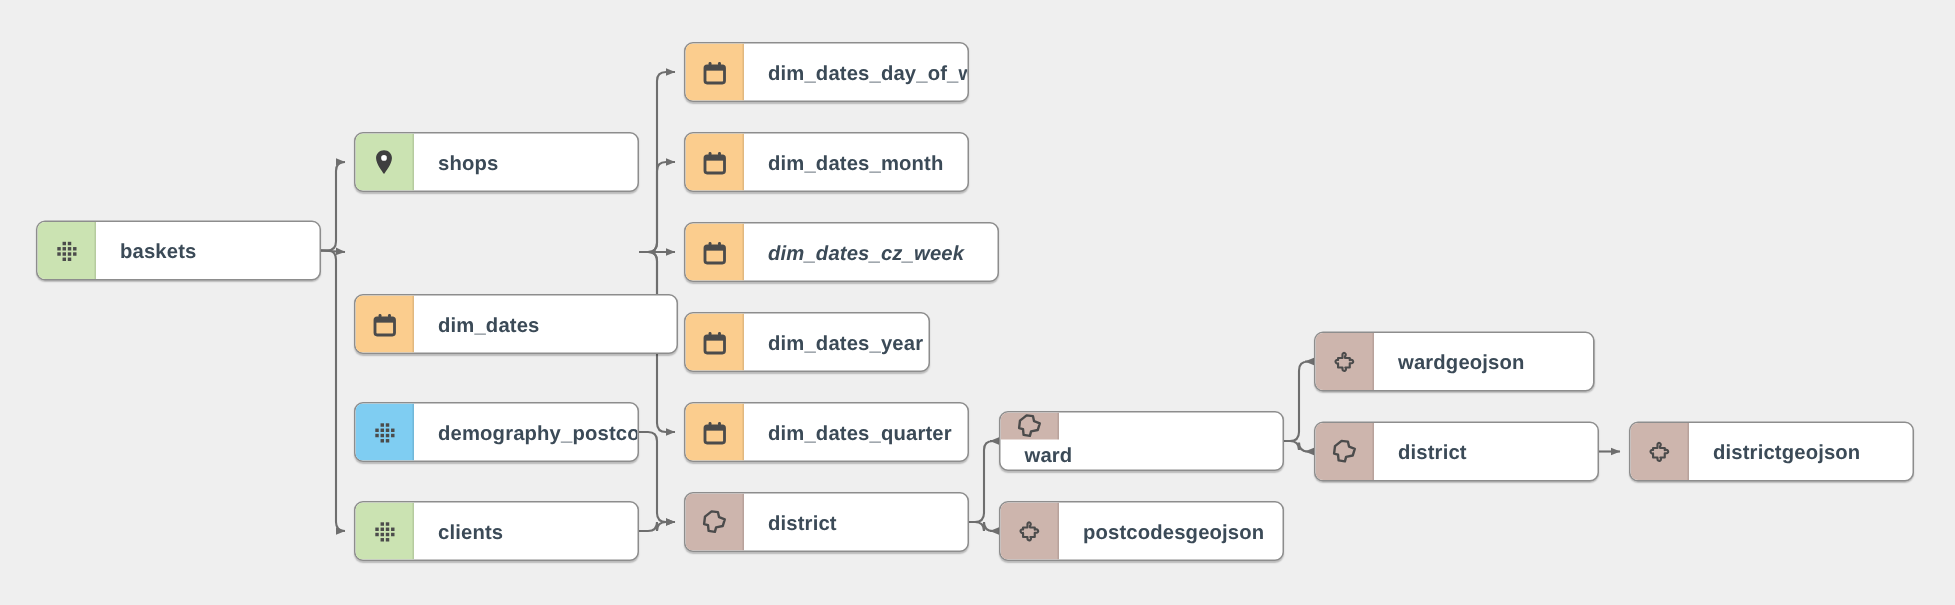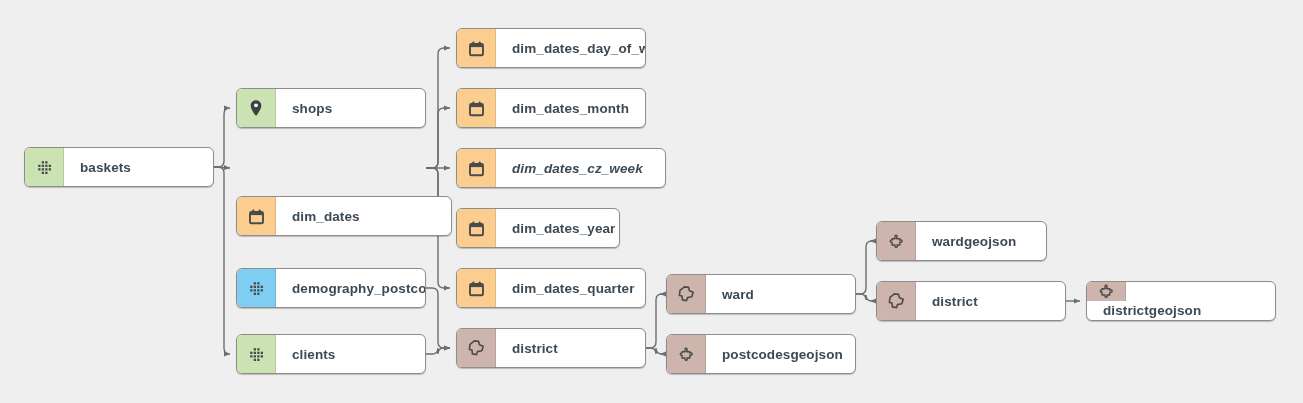--- a/index.html
+++ b/index.html
@@ -222,53 +222,53 @@
         <div class="node-label">dim_dates_quarter</div>
       </div>
       <div class="node" style="left: 456px; top: 328px; width: 190px;">
         <div class="node-icon ic" style="background: rgb(205, 181, 173);">
           <svg width="19" height="18" viewBox="0 0 19 18">
             <path d="M7.4 1.9 L3.0 5.4 L2.4 10.4 L5.0 11.1 L5.4 14.9 L9.6 15.6 L10.4 12.6 L14.8 11.7 L16.2 7.2 L12.4 5.8 L11.6 2.4 Z" fill="none" stroke="#4b4b4b" stroke-width="1.6" stroke-linejoin="round"></path>
           </svg>
         </div>
         <div class="node-label">district</div>
       </div>
-      <div class="node" style="left: 666px; top: 274px; width: 190px;">
+      <div class="node" style="left: 666px; top: 274px; width: 190px; flex-direction: column;">
         <div class="node-icon ic" style="background: rgb(205, 181, 173);">
           <svg width="19" height="18" viewBox="0 0 19 18">
             <path d="M7.4 1.9 L3.0 5.4 L2.4 10.4 L5.0 11.1 L5.4 14.9 L9.6 15.6 L10.4 12.6 L14.8 11.7 L16.2 7.2 L12.4 5.8 L11.6 2.4 Z" fill="none" stroke="#4b4b4b" stroke-width="1.6" stroke-linejoin="round"></path>
           </svg>
         </div>
         <div class="node-label">ward</div>
       </div>
       <div class="node" style="left: 666px; top: 334px; width: 190px;">
         <div class="node-icon ic" style="background: rgb(205, 181, 173);">
           <svg width="19" height="19" viewBox="0 0 19 19">
             <path d="M6.2 2.2 C6.2 1.2 7.1 0.8 7.9 1.2 C8.7 1.6 8.7 2.8 8.0 3.3 L8.0 4.6 L11.3 4.6 L11.3 6.2 C12.0 5.6 13.2 5.8 13.6 6.6 C14.0 7.4 13.4 8.3 12.5 8.3 L11.3 8.3 L11.3 11.3 L8.2 11.3 C8.9 11.9 8.8 13.1 8.0 13.5 C7.2 13.9 6.1 13.3 6.2 12.4 L6.2 11.3 L3.1 11.3 L3.1 8.4 C2.2 8.6 1.3 8.0 1.3 7.1 C1.3 6.2 2.3 5.6 3.1 6.0 L3.1 4.6 L6.2 4.6 Z" fill="none" stroke="#4b4b4b" stroke-width="1.5" stroke-linejoin="round" transform="translate(2.1,2.3) scale(0.95)"></path>
           </svg>
         </div>
         <div class="node-label">postcodesgeojson</div>
       </div>
-      <div class="node" style="left: 876px; top: 221px; width: 171px;">
+      <div class="node" style="left: 876px; top: 221px; width: 187px;">
         <div class="node-icon ic" style="background: rgb(205, 181, 173);">
           <svg width="19" height="19" viewBox="0 0 19 19">
             <path d="M6.2 2.2 C6.2 1.2 7.1 0.8 7.9 1.2 C8.7 1.6 8.7 2.8 8.0 3.3 L8.0 4.6 L11.3 4.6 L11.3 6.2 C12.0 5.6 13.2 5.8 13.6 6.6 C14.0 7.4 13.4 8.3 12.5 8.3 L11.3 8.3 L11.3 11.3 L8.2 11.3 C8.9 11.9 8.8 13.1 8.0 13.5 C7.2 13.9 6.1 13.3 6.2 12.4 L6.2 11.3 L3.1 11.3 L3.1 8.4 C2.2 8.6 1.3 8.0 1.3 7.1 C1.3 6.2 2.3 5.6 3.1 6.0 L3.1 4.6 L6.2 4.6 Z" fill="none" stroke="#4b4b4b" stroke-width="1.5" stroke-linejoin="round" transform="translate(2.1,2.3) scale(0.95)"></path>
           </svg>
         </div>
         <div class="node-label">wardgeojson</div>
       </div>
       <div class="node" style="left: 876px; top: 281px; width: 190px;">
         <div class="node-icon ic" style="background: rgb(205, 181, 173);">
           <svg width="19" height="18" viewBox="0 0 19 18">
             <path d="M7.4 1.9 L3.0 5.4 L2.4 10.4 L5.0 11.1 L5.4 14.9 L9.6 15.6 L10.4 12.6 L14.8 11.7 L16.2 7.2 L12.4 5.8 L11.6 2.4 Z" fill="none" stroke="#4b4b4b" stroke-width="1.6" stroke-linejoin="round"></path>
           </svg>
         </div>
         <div class="node-label">district</div>
       </div>
-      <div class="node" style="left: 1086px; top: 281px; width: 190px; flex-direction: column;">
+      <div class="node" style="left: 1086px; top: 281px; width: 190px;">
         <div class="node-icon ic" style="background: rgb(205, 181, 173);">
           <svg width="19" height="19" viewBox="0 0 19 19">
             <path d="M6.2 2.2 C6.2 1.2 7.1 0.8 7.9 1.2 C8.7 1.6 8.7 2.8 8.0 3.3 L8.0 4.6 L11.3 4.6 L11.3 6.2 C12.0 5.6 13.2 5.8 13.6 6.6 C14.0 7.4 13.4 8.3 12.5 8.3 L11.3 8.3 L11.3 11.3 L8.2 11.3 C8.9 11.9 8.8 13.1 8.0 13.5 C7.2 13.9 6.1 13.3 6.2 12.4 L6.2 11.3 L3.1 11.3 L3.1 8.4 C2.2 8.6 1.3 8.0 1.3 7.1 C1.3 6.2 2.3 5.6 3.1 6.0 L3.1 4.6 L6.2 4.6 Z" fill="none" stroke="#4b4b4b" stroke-width="1.5" stroke-linejoin="round" transform="translate(2.1,2.3) scale(0.95)"></path>
           </svg>
         </div>
         <div class="node-label">districtgeojson</div>
       </div>
     </div>
 </div>
 

